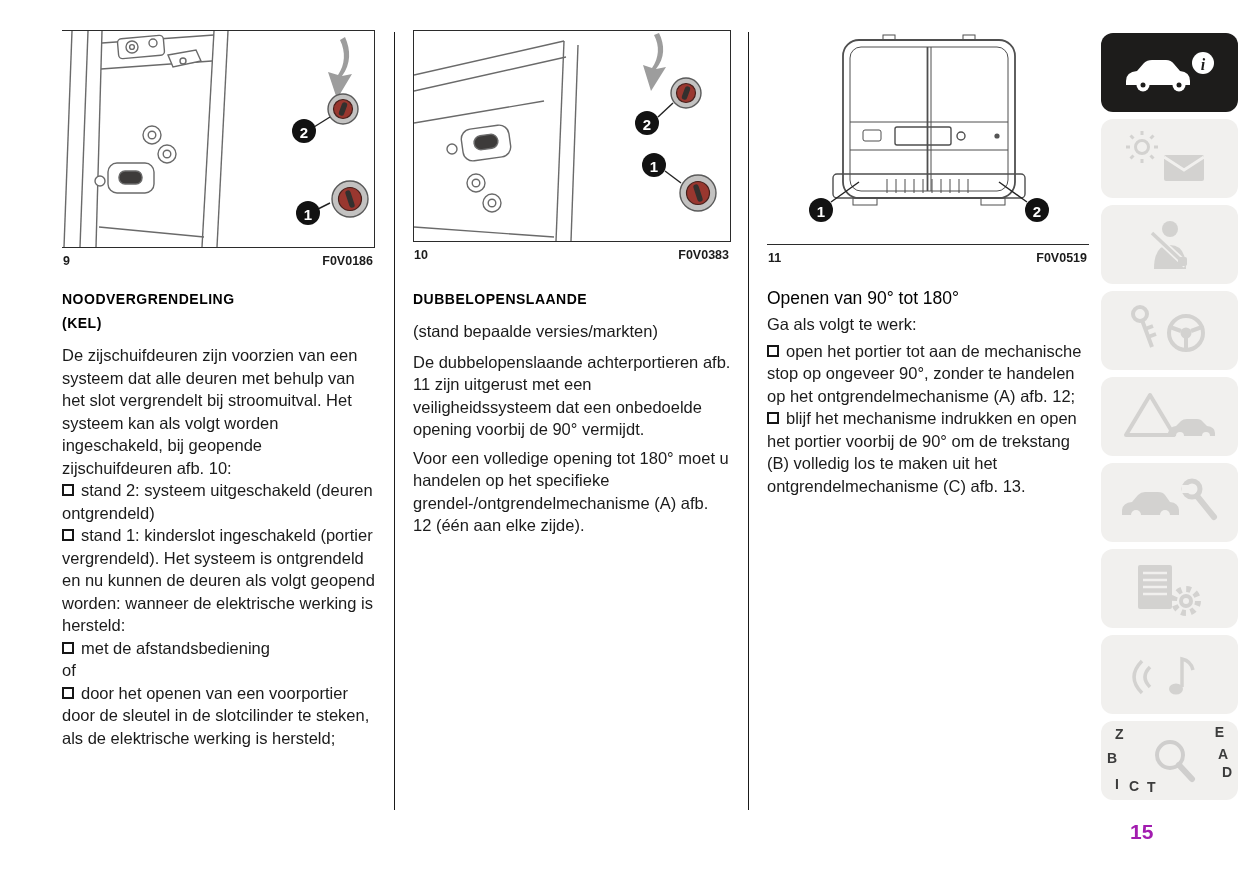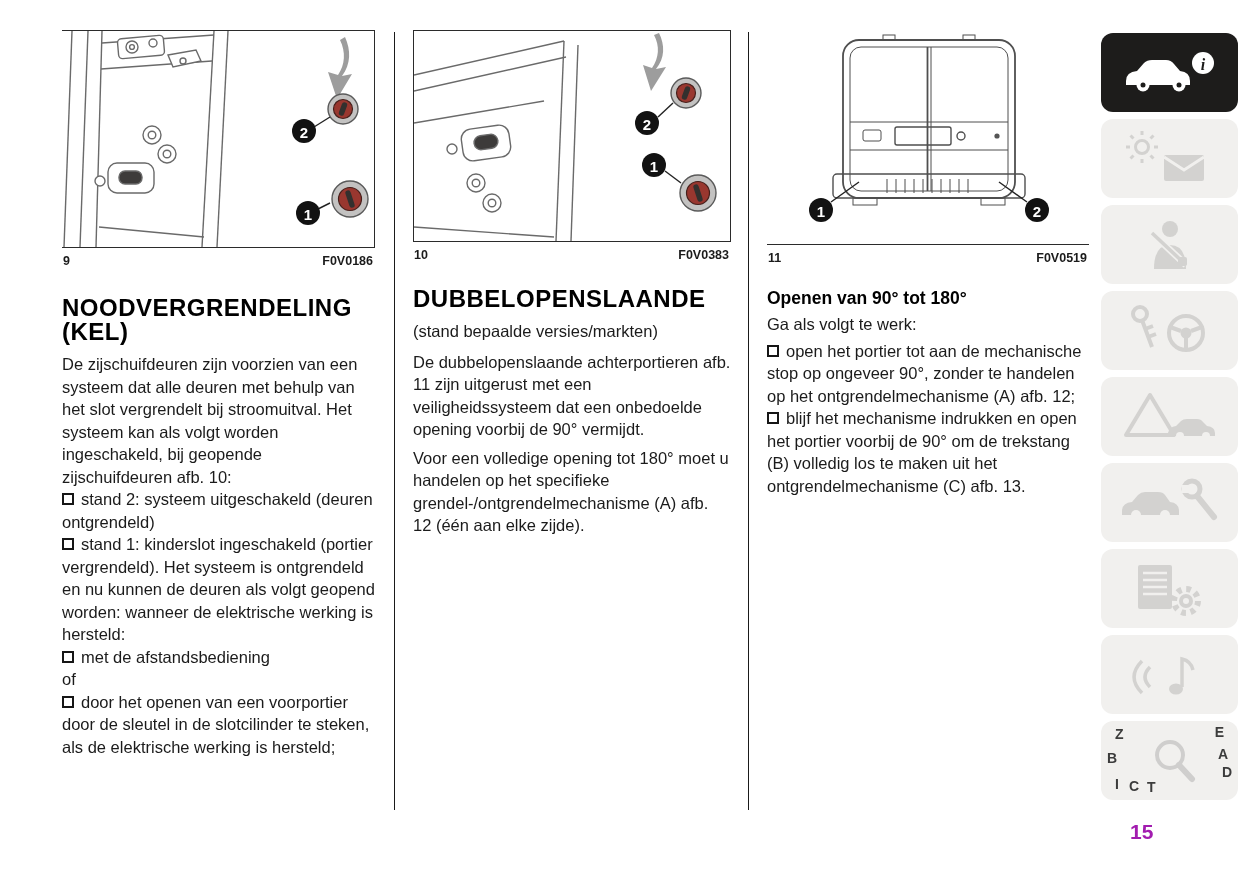--- a/index.html
+++ b/index.html
@@ -17,23 +17,23 @@
   .figure{position:relative;background:#fff;}
   .figure svg{display:block;}
   .fig9{border:1px solid #2b2b2b;border-left:none;}
   .fig10{border:1px solid #2b2b2b;margin-top:24px;}
   .fig11{border-bottom:1px solid #2b2b2b;}
   .fig-caption{display:flex;justify-content:space-between;align-items:center;
     height:20px;font-size:12.5px;font-weight:bold;padding:3px 2px 0 1px;}
 
   p{font-size:16.5px;line-height:22.5px;margin:0;}
   .gap{margin-top:6px;}
-  .h-caps{font-size:24px;font-weight:800;letter-spacing:.5px;line-height:24px;margin:25px 0 9px;color:#000;}
+  .h-caps{font-size:14px;font-weight:800;letter-spacing:.5px;line-height:24px;margin:16px 0 9px;color:#000;}
   .h-caps .hl{display:block;}
-  .h-sub{font-size:17.5px;font-weight:700;margin:20px 0 4px;color:#000;}
+  .h-sub{font-size:17.5px;font-weight:400;margin:20px 0 4px;color:#000;}
   .sq{display:inline-block;width:8px;height:8px;border:2.6px solid #161616;margin-right:7px;vertical-align:0px;}
 
   
   .tile{position:absolute;left:1101px;width:137px;height:79px;border-radius:12px;
     background:#f1f0ee;display:flex;align-items:center;justify-content:center;}
   .tile.active{background:#1d1c1b;}
   .tile svg{display:block;}
   #tile-index{position:absolute;}
   .il{position:absolute;font-weight:bold;font-size:14px;color:#3c3c3c;line-height:14px;}
 

